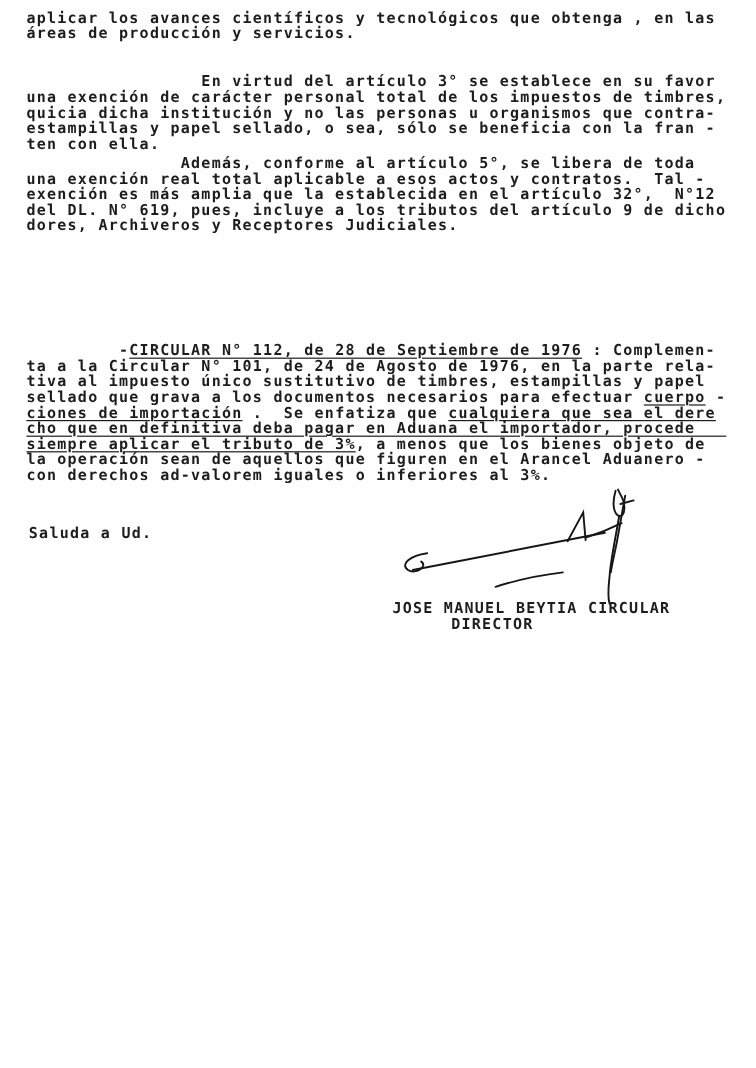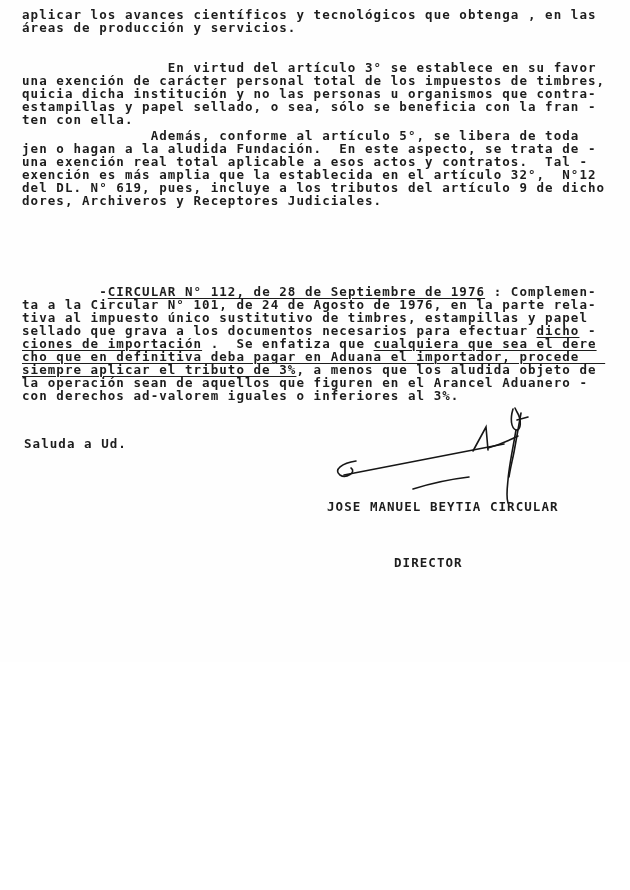--- a/index.html
+++ b/index.html
@@ -34,21 +34,21 @@
   .abs {
     position: absolute;
     white-space: pre;
     font-size: 12.5px;
     line-height: 13px;
     letter-spacing: 1.05px;
     text-align: right;
   }
   .closing   { left: 24px;  top: 437px; }
   .sig-name  { left: 327px; top: 500px; }
-  .sig-title { left: 394px; top: 513px; margin-top: 43px; }
+  .sig-title { left: 376px; top: 513px; }
   .dist      { left: 20px;  top: 836px; }
   .dist .line { height: 15px; line-height: 15px; }
   .signature-svg {
     position: absolute;
     left: 0; top: 0;
     pointer-events: none;
   }
 </style>
 </head>
 <body>
@@ -62,34 +62,33 @@
       </div>
       <div class="paragraph" style="top: 61px;">
         <div class="line"><span>                 En virtud del artículo 3° se establece en su favor</span></div>
         <div class="line"><span>una exención de carácter personal total de los impuestos de timbres,</span></div>
         <div class="line"><span>quicia dicha institución y no las personas u organismos que contra-</span></div>
         <div class="line"><span>estampillas y papel sellado, o sea, sólo se beneficia con la fran -</span></div>
         <div class="line"><span>ten con ella.</span></div>
       </div>
       <div class="paragraph" style="top: 129px;">
         <div class="line"><span>               Además, conforme al artículo 5°, se libera de toda</span></div>
-        <div class="line"><span>jen o hagan a la aludida Fundación.  En este aspecto, se trata de -</span></div>
         <div class="line"><span>una exención real total aplicable a esos actos y contratos.  Tal -</span></div>
         <div class="line"><span>exención es más amplia que la establecida en el artículo 32°,  N°12</span></div>
         <div class="line"><span>del DL. N° 619, pues, incluye a los tributos del artículo 9 de dicho</span></div>
         <div class="line"><span>dores, Archiveros y Receptores Judiciales.</span></div>
       </div>
       <div class="paragraph" style="top: 285px;">
         <div class="line"><span>         -</span><span class="u">CIRCULAR N° 112, de 28 de Septiembre de 1976</span><span> : Complemen-</span></div>
         <div class="line"><span>ta a la Circular N° 101, de 24 de Agosto de 1976, en la parte rela-</span></div>
         <div class="line"><span>tiva al impuesto único sustitutivo de timbres, estampillas y papel</span></div>
-        <div class="line"><span>sellado que grava a los documentos necesarios para efectuar </span><span class="u">dicho</span><span> -</span></div>
+        <div class="line"><span>sellado que grava a los documentos necesarios para efectuar </span><span class="u">cuerpo</span><span> -</span></div>
         <div class="line"><span class="u">ciones de importación</span><span> .  Se enfatiza que </span><span class="u">cualquiera que sea el dere</span></div>
         <div class="line"><span class="u">cho que en definitiva deba pagar en Aduana el importador, procede   </span></div>
-        <div class="line"><span class="u">siempre aplicar el tributo de 3%</span><span>, a menos que los aludida objeto de</span></div>
+        <div class="line"><span class="u">siempre aplicar el tributo de 3%</span><span>, a menos que los bienes objeto de</span></div>
         <div class="line"><span>la operación sean de aquellos que figuren en el Arancel Aduanero -</span></div>
         <div class="line"><span>con derechos ad-valorem iguales o inferiores al 3%.</span></div>
       </div>
     </div>
 
   <div class="abs closing">Saluda a Ud.</div>
 
   <svg class="signature-svg" width="630" height="890" viewBox="0 0 630 890" fill="none" stroke="#161616" stroke-width="1.6" stroke-linecap="round">
     <path d="M356,461 C342,463 333,470 340,475 C346,479 357,472 351,468"></path>
     <path d="M344,475 C400,464 455,453 504,444"></path>

